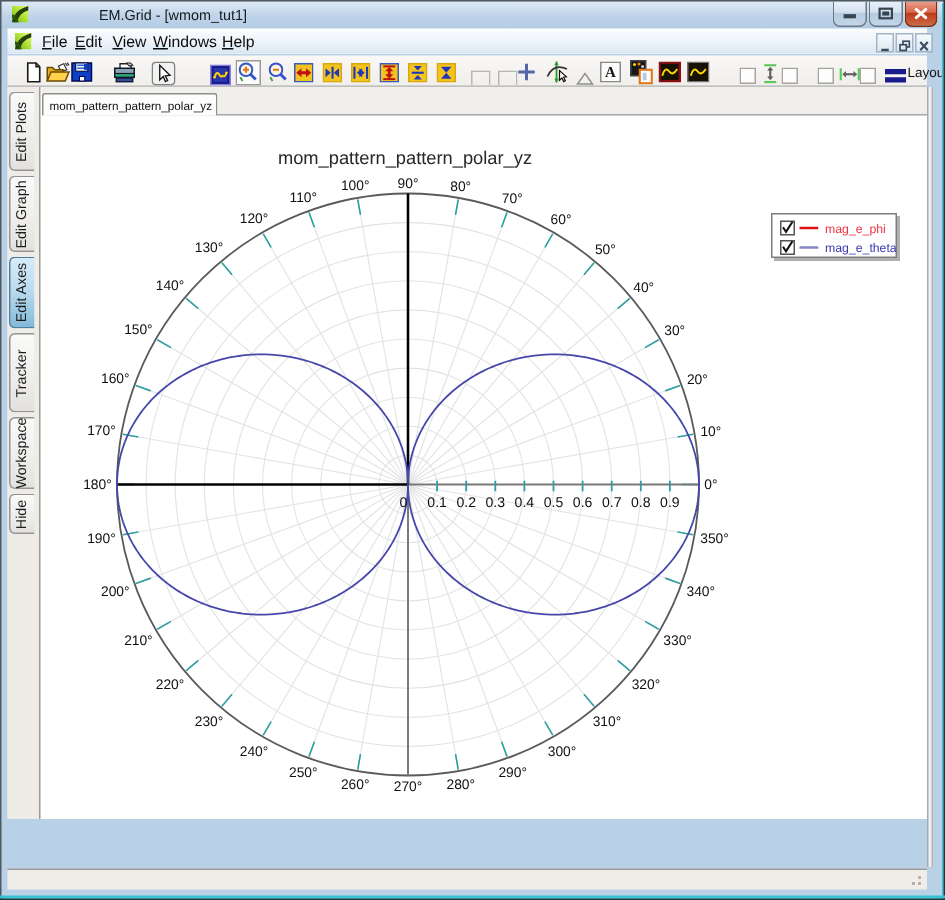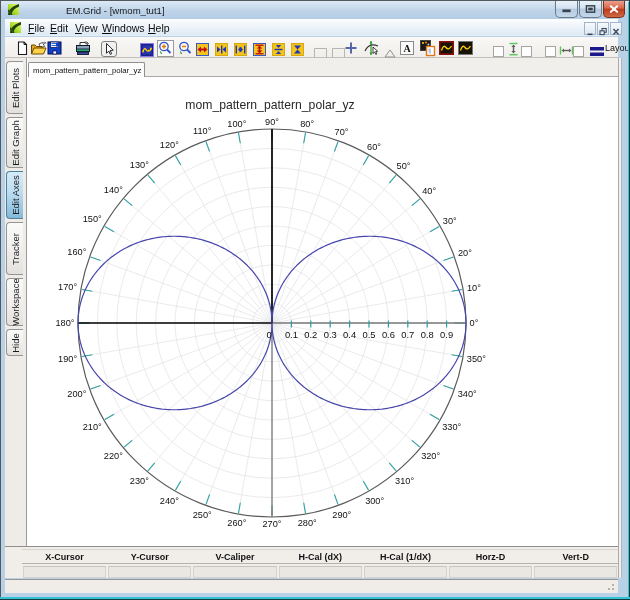--- a/index.html
+++ b/index.html
@@ -459,41 +459,42 @@
             <text x="282.8" y="260.2" font-size="9.4" fill="#101010" text-anchor="middle" font-family="Liberation Sans, sans-serif">0.2</text>
             <text x="302.2" y="260.2" font-size="9.4" fill="#101010" text-anchor="middle" font-family="Liberation Sans, sans-serif">0.3</text>
             <text x="321.6" y="260.2" font-size="9.4" fill="#101010" text-anchor="middle" font-family="Liberation Sans, sans-serif">0.4</text>
             <text x="341" y="260.2" font-size="9.4" fill="#101010" text-anchor="middle" font-family="Liberation Sans, sans-serif">0.5</text>
             <text x="360.4" y="260.2" font-size="9.4" fill="#101010" text-anchor="middle" font-family="Liberation Sans, sans-serif">0.6</text>
             <text x="379.8" y="260.2" font-size="9.4" fill="#101010" text-anchor="middle" font-family="Liberation Sans, sans-serif">0.7</text>
             <text x="399.2" y="260.2" font-size="9.4" fill="#101010" text-anchor="middle" font-family="Liberation Sans, sans-serif">0.8</text>
             <text x="418.6" y="260.2" font-size="9.4" fill="#101010" text-anchor="middle" font-family="Liberation Sans, sans-serif">0.9</text>
             <text x="242" y="31" font-size="12.2" fill="#282828" text-anchor="middle" font-family="Liberation Sans, sans-serif">mom_pattern_pattern_polar_yz</text>
           </svg>
+        <div id="legend">
+          <div class="lrow" style="top:2px;">
+            <svg width="80" height="12" viewBox="0 0 80 12">
+              <rect x="1.5" y="1.5" width="9" height="9" fill="#ffffff" stroke="#555555"></rect>
+              <path d="M3,5.5 L5,8.5 L9.3,1.8" stroke="#111" stroke-width="1.4" fill="none"></path>
+              <line x1="14" y1="6" x2="26.5" y2="6" stroke="#dd1111" stroke-width="1.8"></line>
+              <text x="31" y="9" font-size="8.2" fill="#ee3344" font-family="Liberation Sans, sans-serif">mag_e_phi</text>
+            </svg>
+          </div>
+          <div class="lrow" style="top:15px;">
+            <svg width="80" height="12" viewBox="0 0 80 12">
+              <rect x="1.5" y="1.5" width="9" height="9" fill="#ffffff" stroke="#555555"></rect>
+              <path d="M3,5.5 L5,8.5 L9.3,1.8" stroke="#111" stroke-width="1.4" fill="none"></path>
+              <line x1="14" y1="6" x2="26.5" y2="6" stroke="#8585c8" stroke-width="1.6"></line>
+              <text x="31" y="9" font-size="8.2" fill="#3939b0" font-family="Liberation Sans, sans-serif">mag_e_theta</text>
+            </svg>
+          </div>
+        </div>
       </div>
     </div>
   </div>
 
-  <div id="dtable">
-    <div id="dheadrow"></div>
-  <div class="dhead" style="left: 17px; width: 85.2px;">X-Cursor</div>
-      <div class="dcell" style="left: 18px; width: 83.2px;"></div>
-      <div class="dhead" style="left: 102.2px; width: 85.2px;">Y-Cursor</div>
-      <div class="dcell" style="left: 103.2px; width: 83.2px;"></div>
-      <div class="dhead" style="left: 187.4px; width: 85.2px;">V-Caliper</div>
-      <div class="dcell" style="left: 188.4px; width: 83.2px;"></div>
-      <div class="dhead" style="left: 272.6px; width: 85.2px;">H-Cal (dX)</div>
-      <div class="dcell" style="left: 273.6px; width: 83.2px;"></div>
-      <div class="dhead" style="left: 357.8px; width: 85.2px;">H-Cal (1/dX)</div>
-      <div class="dcell" style="left: 358.8px; width: 83.2px;"></div>
-      <div class="dhead" style="left: 443px; width: 85.2px;">Horz-D</div>
-      <div class="dcell" style="left: 444px; width: 83.2px;"></div>
-      <div class="dhead" style="left: 528.2px; width: 85.2px;">Vert-D</div>
-      <div class="dcell" style="left: 529.2px; width: 83.2px;"></div>
-    </div>
   <div id="sbar">
     <svg id="grip" width="10" height="10" viewBox="0 0 10 10">
       <g fill="#b5b2ae">
           <rect x="7" y="7" width="2" height="2"></rect>
           <rect x="7" y="3" width="2" height="2"></rect>
           <rect x="3" y="7" width="2" height="2"></rect>
         </g>
     </svg>
   </div>
 

